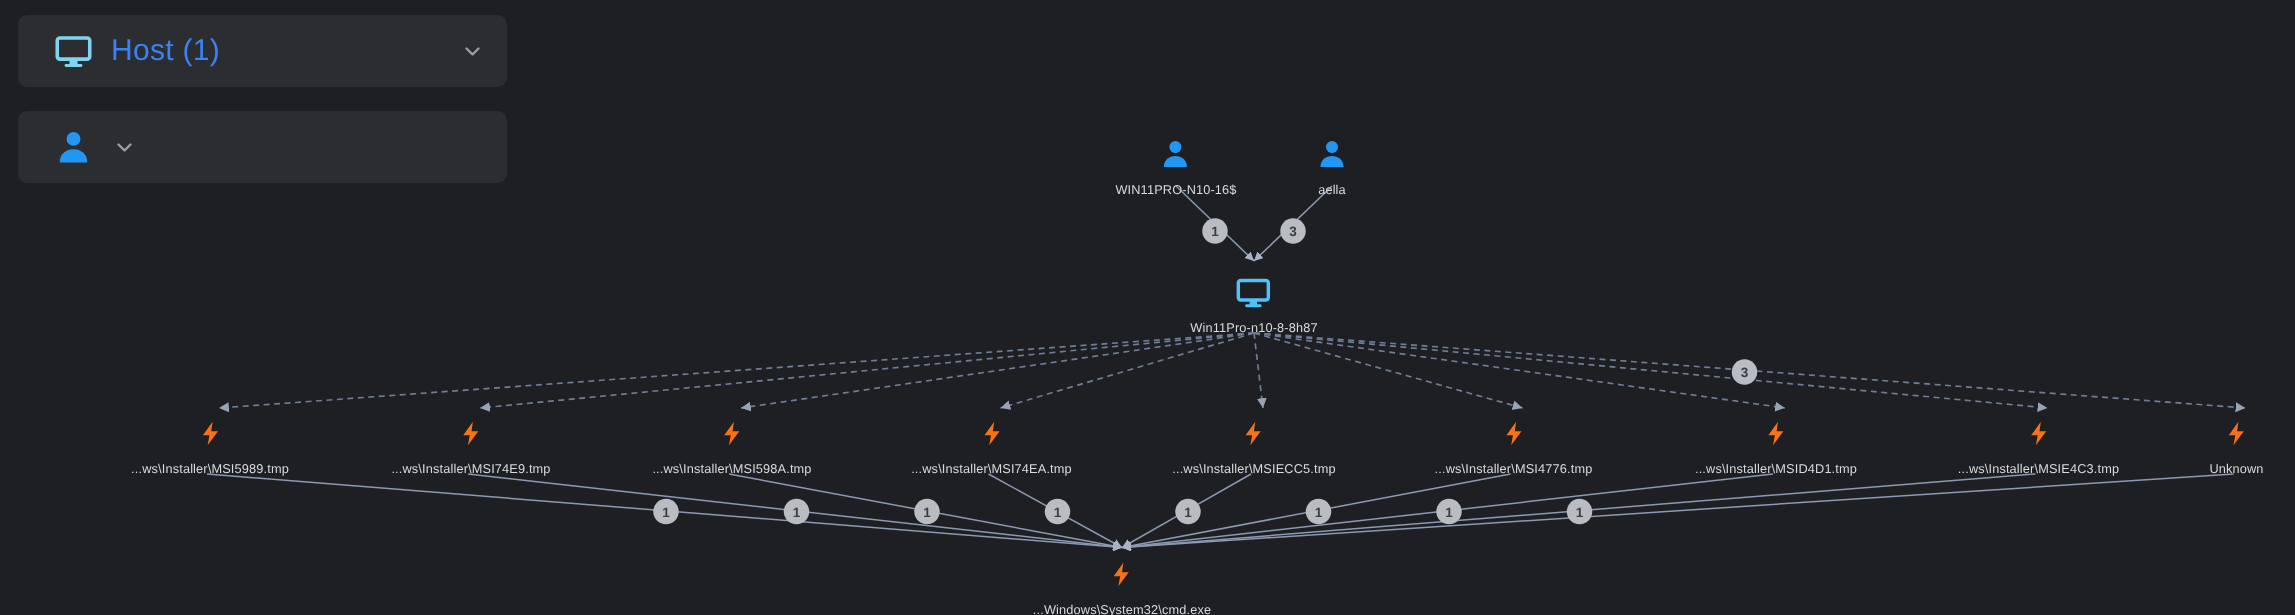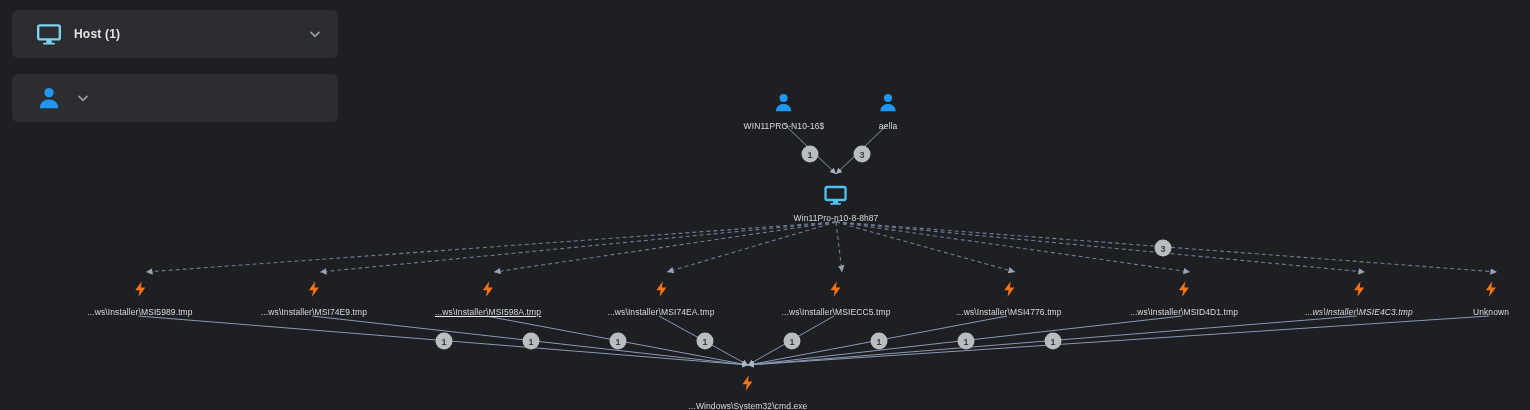--- a/index.html
+++ b/index.html
@@ -37,26 +37,25 @@
   .filter-icon {
     width: 26px;
     height: 26px;
     flex: 0 0 26px;
     display: flex;
     align-items: center;
     justify-content: center;
     margin-right: 12px;
   }
   .filter-label {
-    font-size: 12px;
-    color: #e5e5e5;
+    font-size: 20px;
+    color: #3b82f6;
     letter-spacing: .2px;
     flex: 1 1 auto;
     white-space: nowrap;
-    font-weight: bold;
   }
   .chev {
     width: 18px;
     height: 18px;
     flex: 0 0 18px;
     display: flex;
     align-items: center;
     justify-content: center;
   }
 
@@ -225,21 +224,21 @@
         <div class="node-label">...ws\Installer\MSI5989.tmp</div>
       </div>
       <div class="node" style="left: 314px; top: 258px; text-align: center;">
         <div class="node-icon">
           <svg width="18" height="26" viewBox="0 0 24 24">
             <path d="M13.8 1.5 L5.2 13.6 H11 L9.4 22.5 L18.6 10 H12.6 Z" fill="#f97316"></path>
           </svg>
         </div>
         <div class="node-label">...ws\Installer\MSI74E9.tmp</div>
       </div>
-      <div class="node" style="left: 488px; top: 258px; text-decoration: underline;">
+      <div class="node" style="left: 488px; top: 258px;">
         <div class="node-icon">
           <svg width="18" height="26" viewBox="0 0 24 24">
             <path d="M13.8 1.5 L5.2 13.6 H11 L9.4 22.5 L18.6 10 H12.6 Z" fill="#f97316"></path>
           </svg>
         </div>
         <div class="node-label">...ws\Installer\MSI598A.tmp</div>
       </div>
       <div class="node" style="left: 661px; top: 258px;">
         <div class="node-icon">
           <svg width="18" height="26" viewBox="0 0 24 24">
@@ -265,21 +264,21 @@
         <div class="node-label">...ws\Installer\MSI4776.tmp</div>
       </div>
       <div class="node" style="left: 1184px; top: 258px;">
         <div class="node-icon">
           <svg width="18" height="26" viewBox="0 0 24 24">
             <path d="M13.8 1.5 L5.2 13.6 H11 L9.4 22.5 L18.6 10 H12.6 Z" fill="#f97316"></path>
           </svg>
         </div>
         <div class="node-label">...ws\Installer\MSID4D1.tmp</div>
       </div>
-      <div class="node" style="left: 1359px; top: 258px; font-style: italic;">
+      <div class="node" style="left: 1359px; top: 258px;">
         <div class="node-icon">
           <svg width="18" height="26" viewBox="0 0 24 24">
             <path d="M13.8 1.5 L5.2 13.6 H11 L9.4 22.5 L18.6 10 H12.6 Z" fill="#f97316"></path>
           </svg>
         </div>
         <div class="node-label">...ws\Installer\MSIE4C3.tmp</div>
       </div>
       <div class="node" style="left: 1491px; top: 258px;">
         <div class="node-icon">
           <svg width="18" height="26" viewBox="0 0 24 24">

